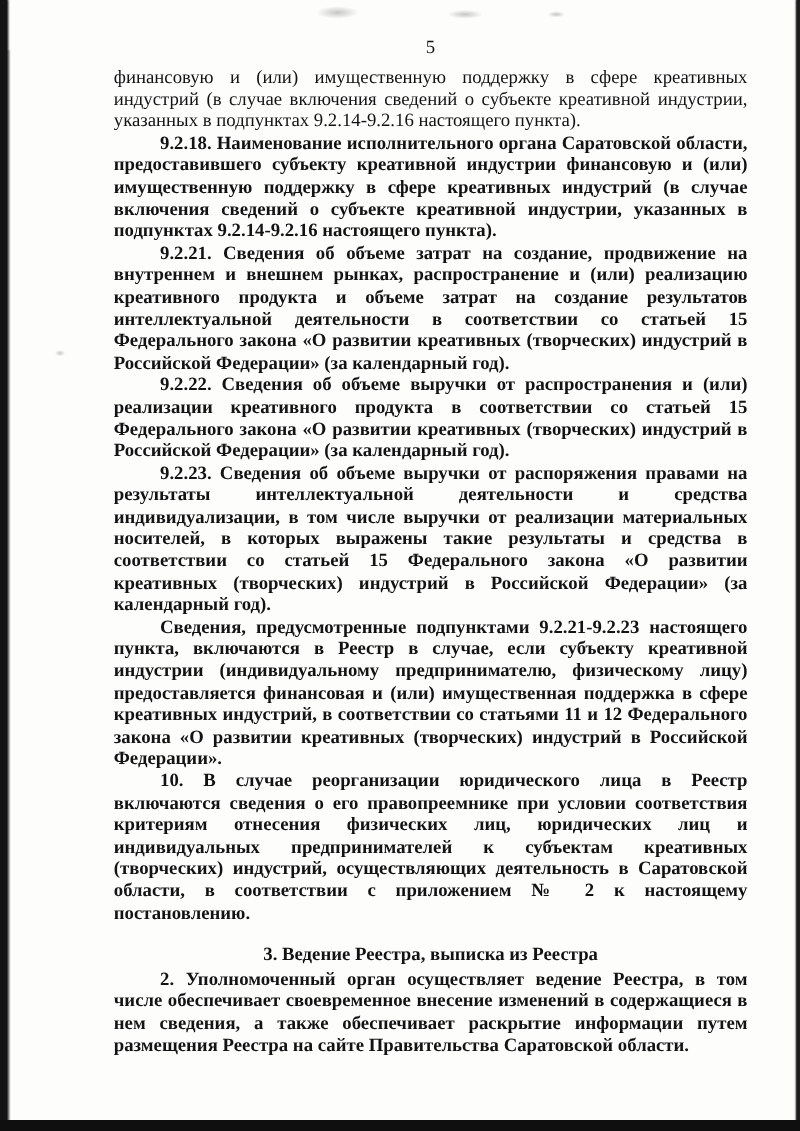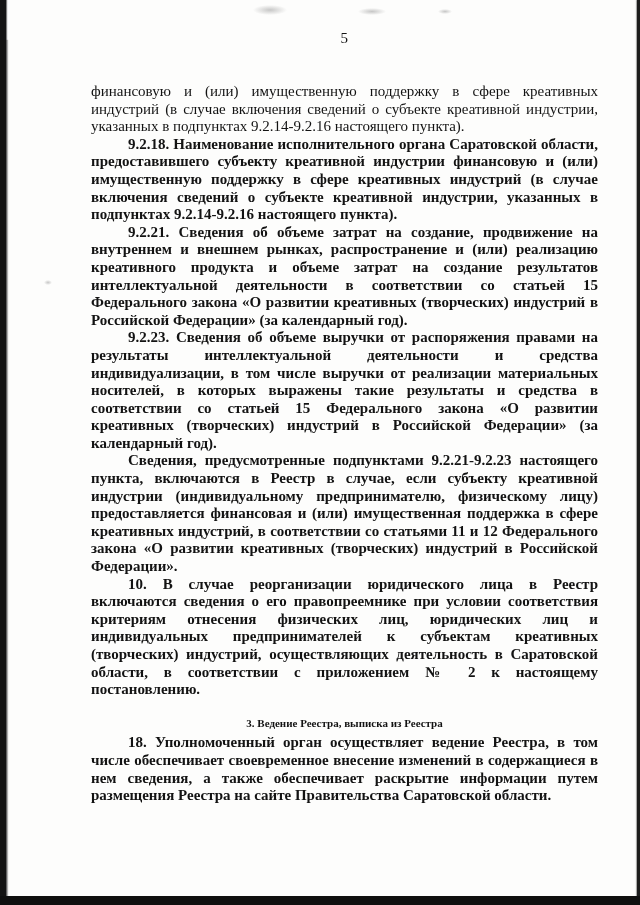--- a/index.html
+++ b/index.html
@@ -53,23 +53,23 @@
     left: 91px; top: 54px; width: 507px;
     font-size: 15px;
     line-height: 17.6px;
     text-align: justify;
   }
   .content p {
     margin: 0;
     padding: 0;
   }
   .content p.indented { text-indent: 37px; font-weight: bold; }
-  .content p.continuation { text-indent: 0; margin-top: 29px; }
+  .content p.continuation { text-indent: 0; }
   .section-heading {
-    font-size: 11px;
+    font-size: 15px;
     line-height: 17.6px;
     font-weight: bold;
     text-align: center;
     text-indent: 0;
     margin: 16px 0 2px 0;
   }
 </style>
 </head>
 <body>
 
@@ -79,25 +79,26 @@
   <div class="speck s2"></div>
   <div class="speck s3"></div>
   <div class="speck s4"></div>
 
   <div class="page-number">5</div>
 
   <div class="content">
     <p class="continuation">финансовую и (или) имущественную поддержку в сфере креативных индустрий (в случае включения сведений о субъекте креативной индустрии, указанных в подпунктах 9.2.14-9.2.16 настоящего пункта).</p>
     <p class="indented">9.2.18. Наименование исполнительного органа Саратовской области, предоставившего субъекту креативной индустрии финансовую и (или) имущественную поддержку в сфере креативных индустрий (в случае включения сведений о субъекте креативной индустрии, указанных в подпунктах 9.2.14-9.2.16 настоящего пункта).</p>
     <p class="indented">9.2.21. Сведения об объеме затрат на создание, продвижение на внутреннем и внешнем рынках, распространение и (или) реализацию креативного продукта и объеме затрат на создание результатов интеллектуальной деятельности в соответствии со статьей 15 Федерального закона «О развитии креативных (творческих) индустрий в Российской Федерации» (за календарный год).</p>
+    <p class="indented">9.2.22. Сведения об объеме выручки от распространения и (или) реализации креативного продукта в соответствии со статьей 15 Федерального закона «О развитии креативных (творческих) индустрий в Российской Федерации» (за календарный год).</p>
     <p class="indented">9.2.23. Сведения об объеме выручки от распоряжения правами на результаты интеллектуальной деятельности и средства индивидуализации, в том числе выручки от реализации материальных носителей, в которых выражены такие результаты и средства в соответствии со статьей 15 Федерального закона «О развитии креативных (творческих) индустрий в Российской Федерации» (за календарный год).</p>
     <p class="indented">Сведения, предусмотренные подпунктами 9.2.21-9.2.23 настоящего пункта, включаются в Реестр в случае, если субъекту креативной индустрии (индивидуальному предпринимателю, физическому лицу) предоставляется финансовая и (или) имущественная поддержка в сфере креативных индустрий, в соответствии со статьями 11 и 12 Федерального закона «О развитии креативных (творческих) индустрий в Российской Федерации».</p>
     <p class="indented">10. В случае реорганизации юридического лица в Реестр включаются сведения о его правопреемнике при условии соответствия критериям отнесения физических лиц, юридических лиц и индивидуальных предпринимателей к субъектам креативных (творческих) индустрий, осуществляющих деятельность в Саратовской области, в соответствии с приложением № 2 к настоящему постановлению.</p>
 
     <h2 class="section-heading">3. Ведение Реестра, выписка из Реестра</h2>
 
-    <p class="indented">18. Уполномоченный орган осуществляет ведение Реестра, в том числе обеспечивает своевременное внесение изменений в содержащиеся в нем сведения, а также обеспечивает раскрытие информации путем размещения Реестра на сайте Правительства Саратовской области.</p>
+    <p class="indented">2. Уполномоченный орган осуществляет ведение Реестра, в том числе обеспечивает своевременное внесение изменений в содержащиеся в нем сведения, а также обеспечивает раскрытие информации путем размещения Реестра на сайте Правительства Саратовской области.</p>
   </div>
 
   <div class="edge-left"></div>
   <div class="edge-right"></div>
   <div class="edge-bottom"></div>
 </div>
 
 </body></html>

